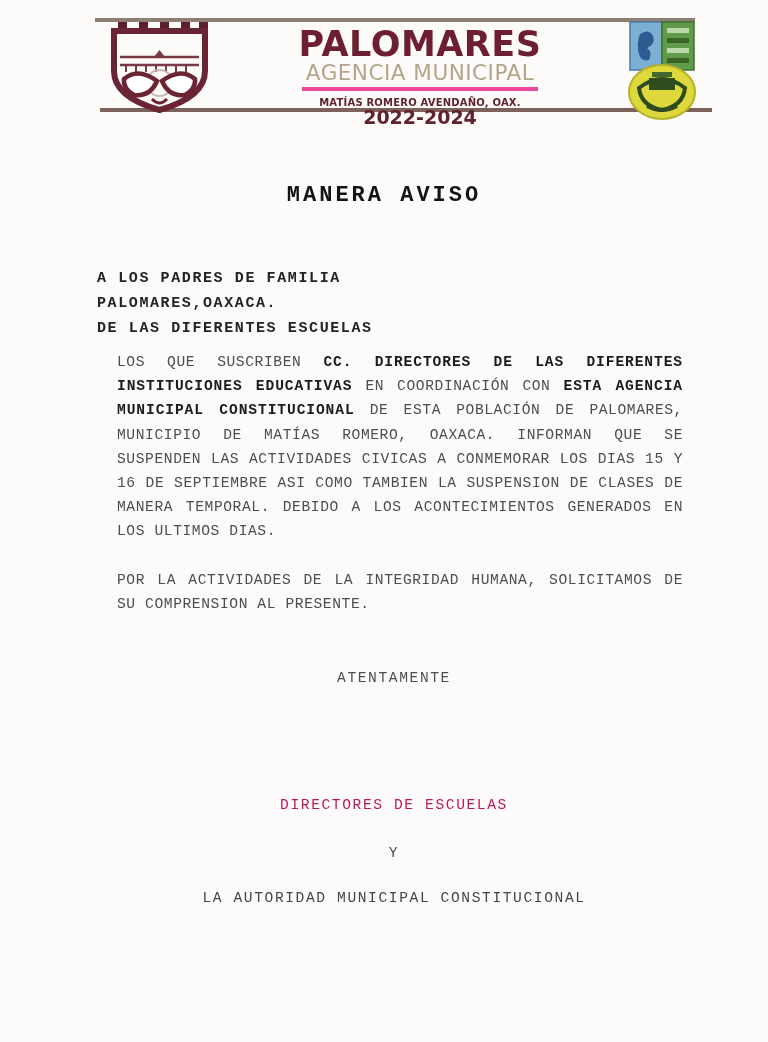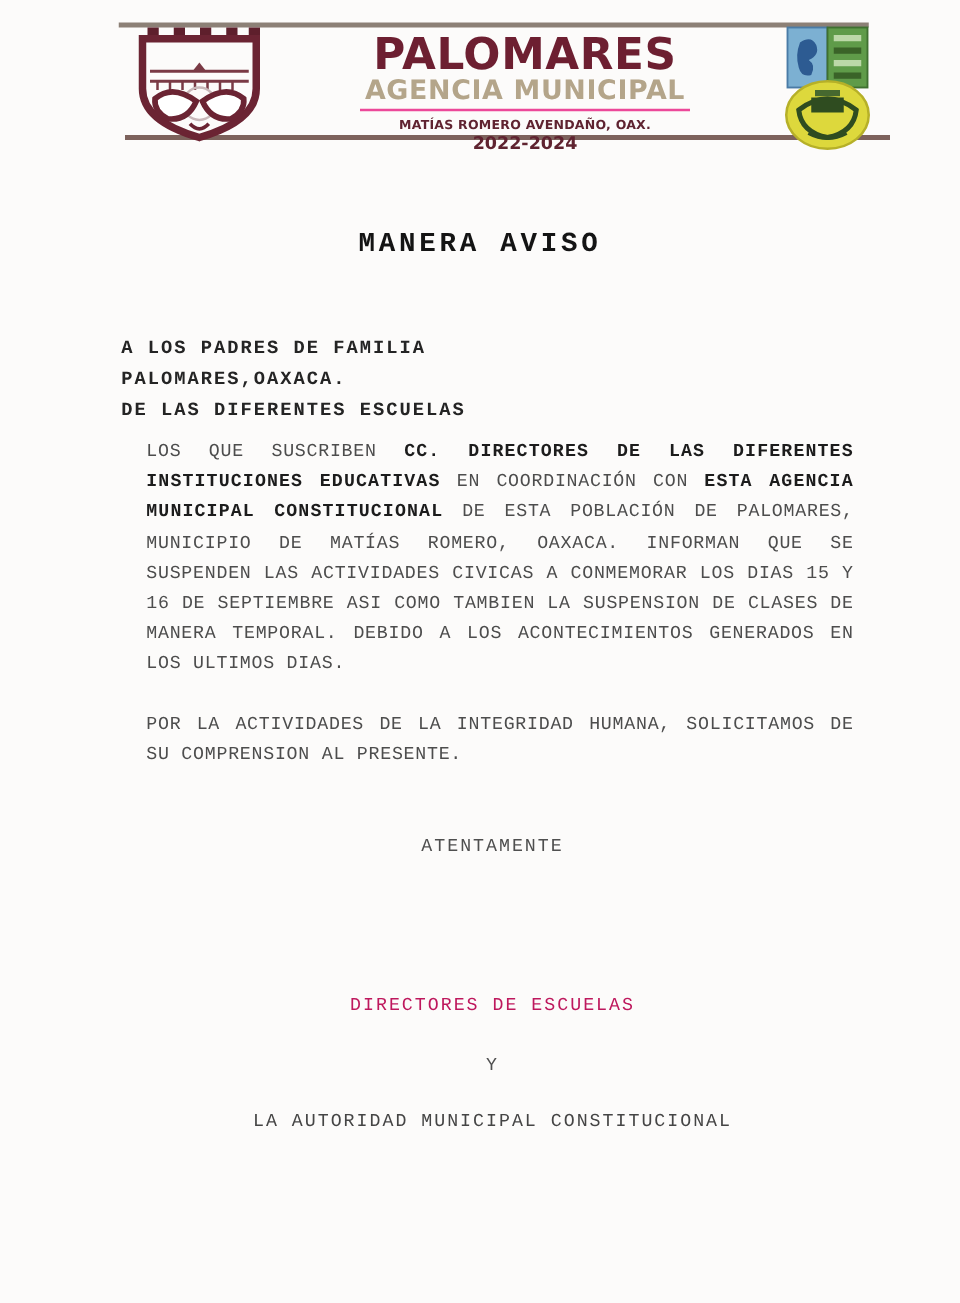--- a/index.html
+++ b/index.html
@@ -18,31 +18,31 @@
   .emblem{position:absolute;left:627px;top:20px;width:70px;height:102px;}
   .head-center{
     position:absolute;left:264px;top:26px;width:312px;
     text-align:center;
     font-family:"DejaVu Sans","Liberation Sans",sans-serif;
   }
   .head-title{
     font-size:35px;font-weight:bold;line-height:36px;letter-spacing:0.5px;
   }
   .head-subtitle{
-    font-size:21.5px;font-weight:bold;line-height:22px;letter-spacing:0.5px;
+    font-size:21.5px;font-weight:normal;line-height:22px;letter-spacing:0.5px;
     display:inline-block;
     padding:0 4px 3px 4px;
-    border-bottom:2px solid #ec4899;
+    border-bottom:4px solid #ec4899;
   }
   .head-muni{
     margin-top:4px;
     font-size:10px;font-weight:bold;line-height:15px;letter-spacing:0.2px;
   }
   .head-period{
-    font-size:14px;font-weight:bold;line-height:15px;
+    font-size:19px;font-weight:bold;line-height:15px;
   }
   
   .doc-heading{
     position:absolute;left:0;top:183px;width:768px;
     text-align:center;
     font-size:22px;font-weight:bold;letter-spacing:3px;
     color:#141414;
   }
   .recipient{
     position:absolute;left:97px;top:266px;

